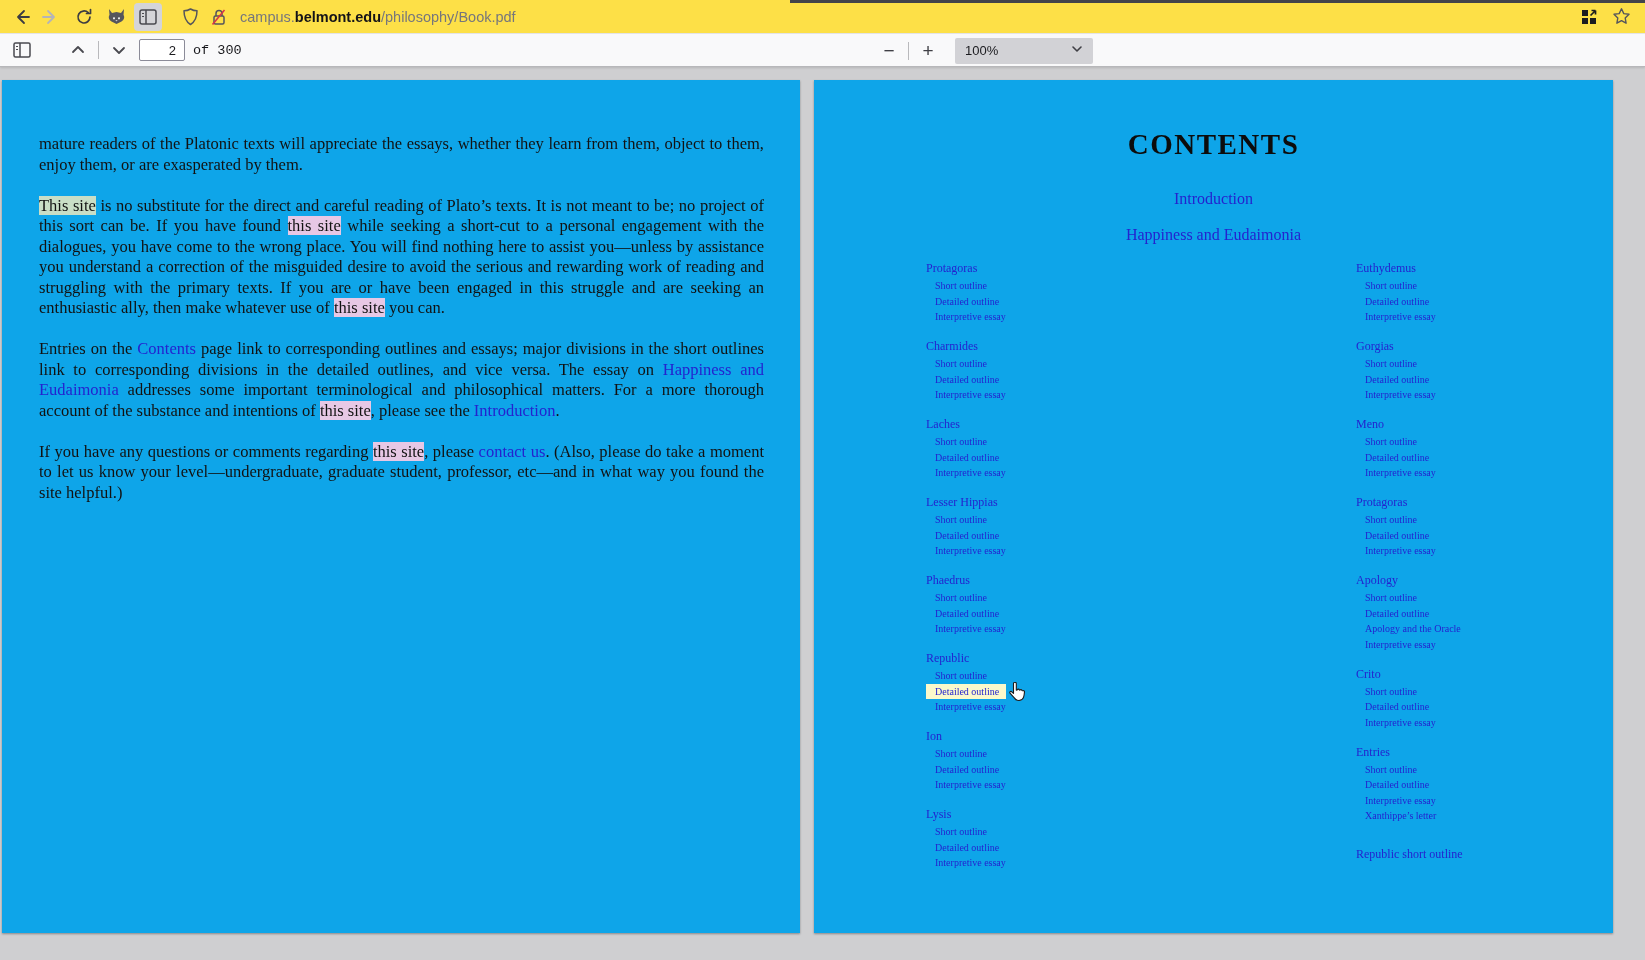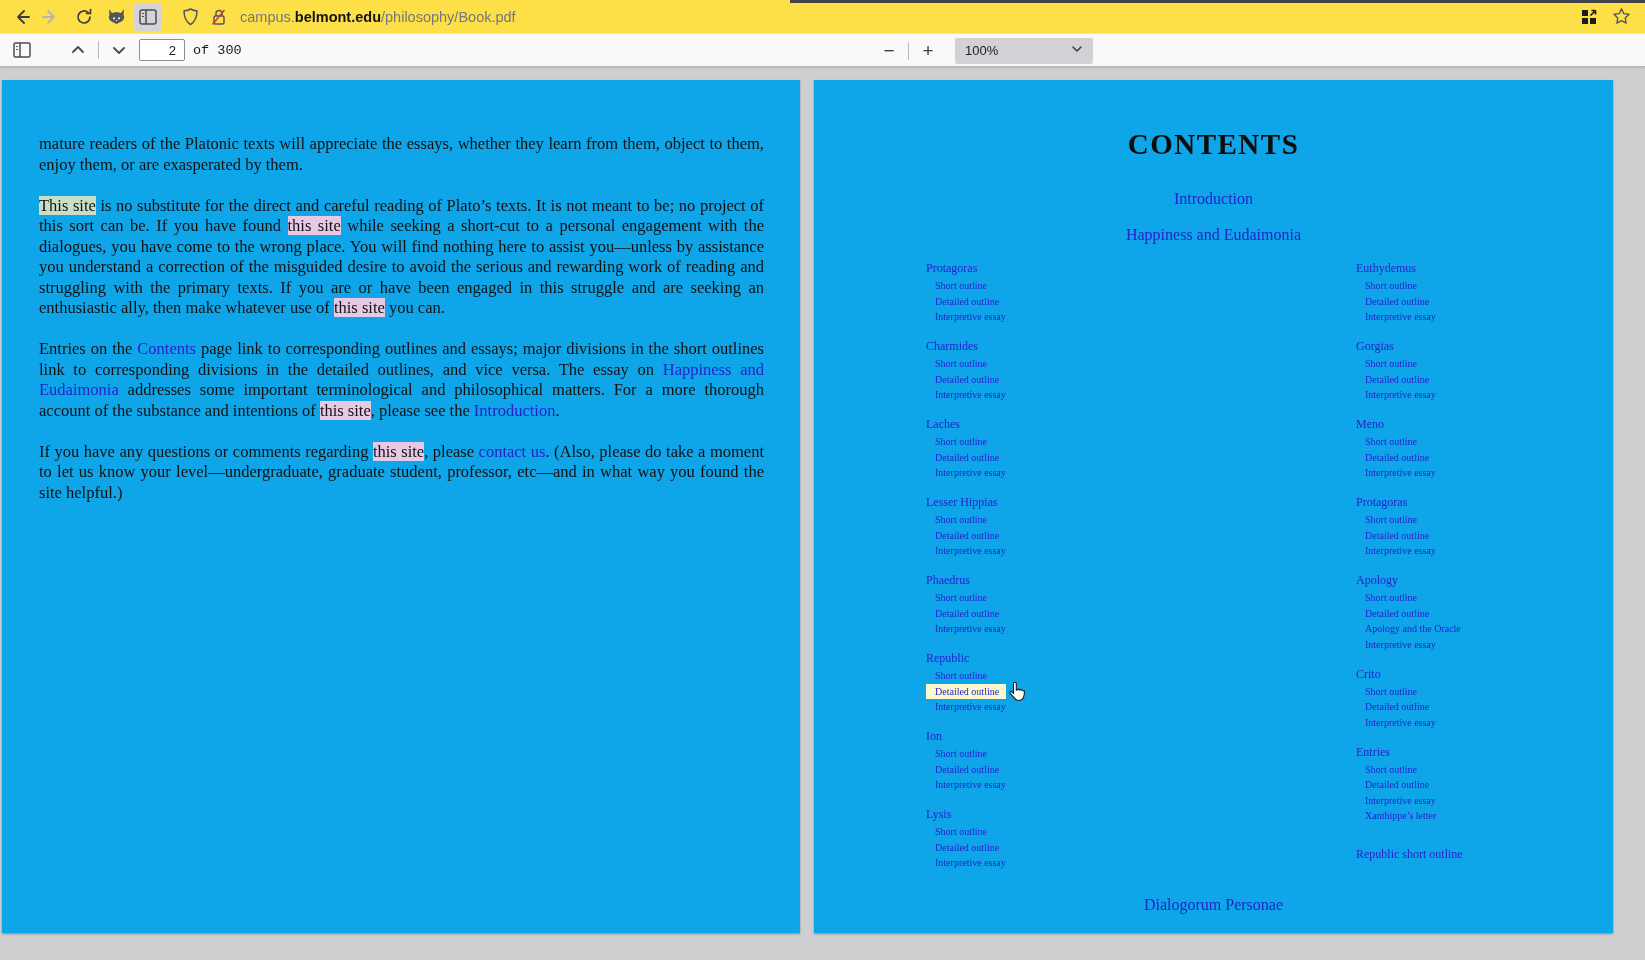--- a/index.html
+++ b/index.html
@@ -290,21 +290,20 @@
           <a class="toc-heading">Entries</a>
           <a class="toc-item">Short outline</a>
           <a class="toc-item">Detailed outline</a>
           <a class="toc-item">Interpretive essay</a>
           <a class="toc-item">Xanthippe’s letter</a>
         </div>
         <div class="toc-section standalone">
           <a class="toc-heading">Republic short outline</a>
         </div>
       </div>
-    <a class="center-link lnk-bottom">Dialogorum Personae</a>
   </div>
 </div>
 
 <span class="cursor">
   <svg width="18" height="21" viewBox="0 0 18 21">
     <path d="M5.5 1.6 C5.5 .8 6.1 .2 6.9 .2 C7.7 .2 8.3 .8 8.3 1.6 V8.1 L9.3 7.9 C9.6 6.9 11.1 6.9 11.3 7.9 L12 8.1 C12.4 7.3 13.8 7.5 14 8.5 L14.7 8.8 C15.3 8.3 16.5 8.7 16.5 9.7 C16.5 9.7 16.2 13.6 15.5 15.4 C14.8 17.3 13.5 18.5 11 18.5 C8.2 18.5 7.4 17.7 6.3 15.9 L2 11.2 C1.2 10 2.8 8.8 3.8 9.8 L5.5 11.4 Z" fill="#ffffff" stroke="#1a1a1a" stroke-width="1.1" stroke-linejoin="round"></path>
   </svg>
 </span>
 
 </body></html>

